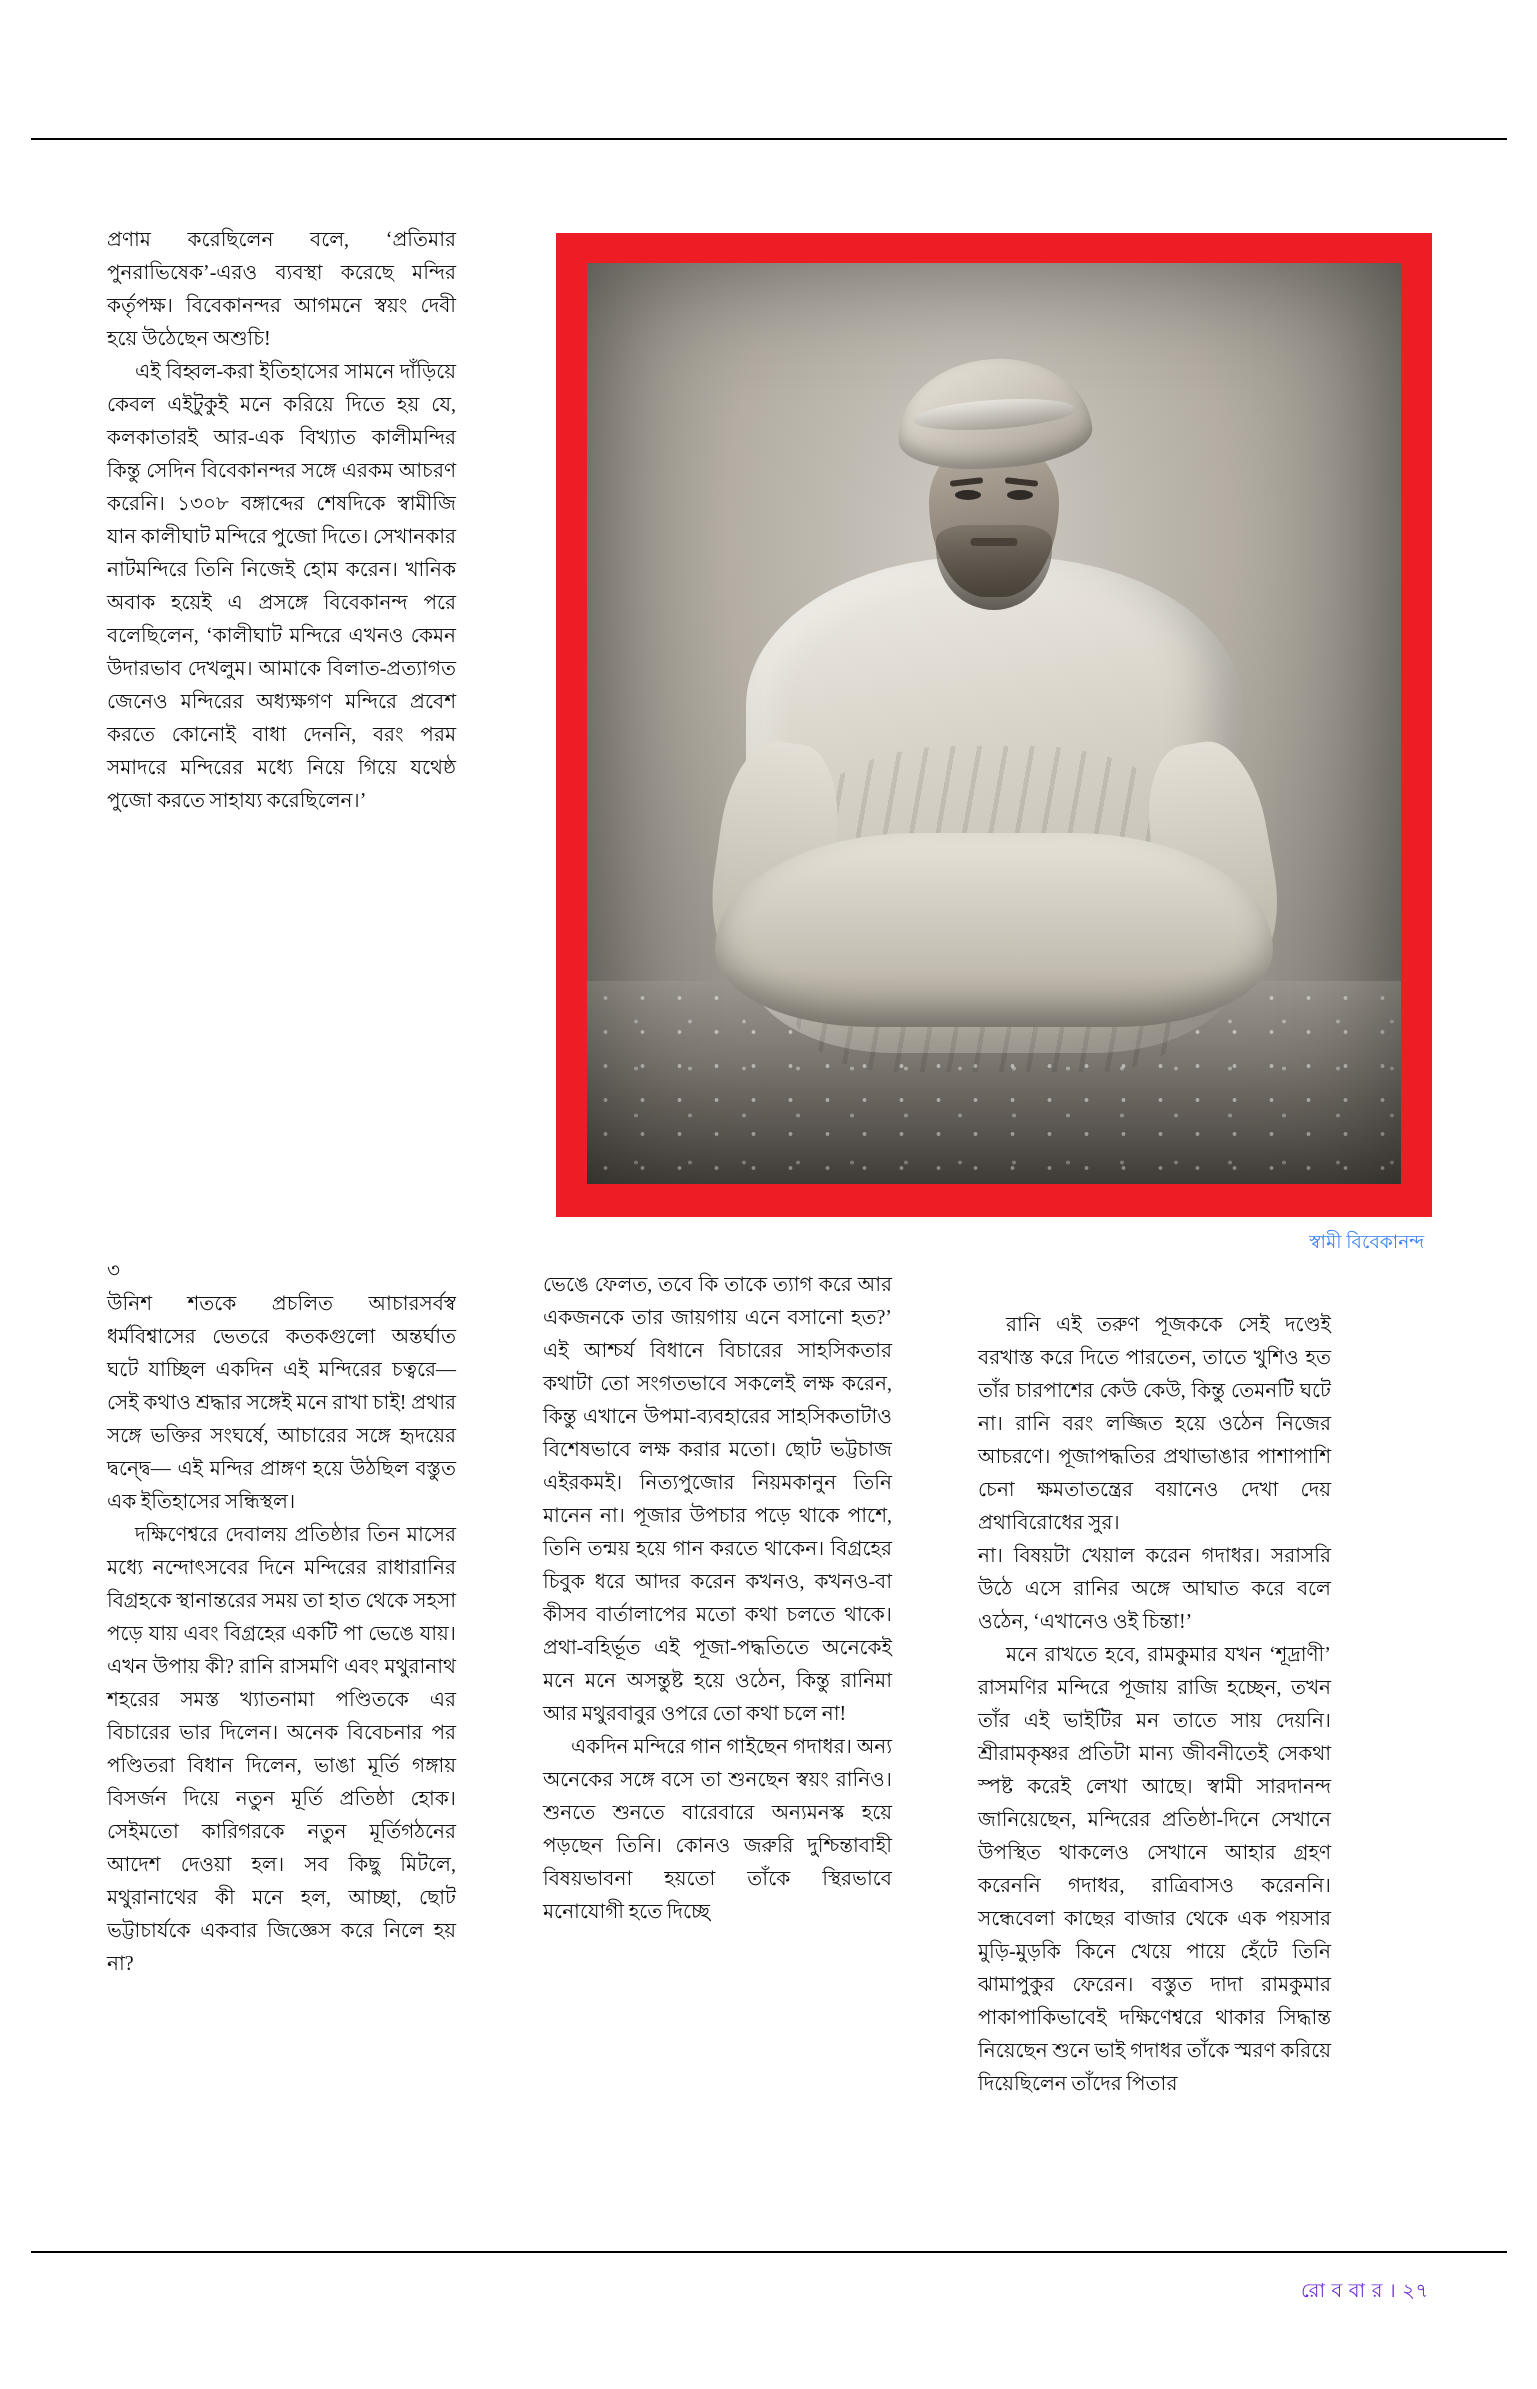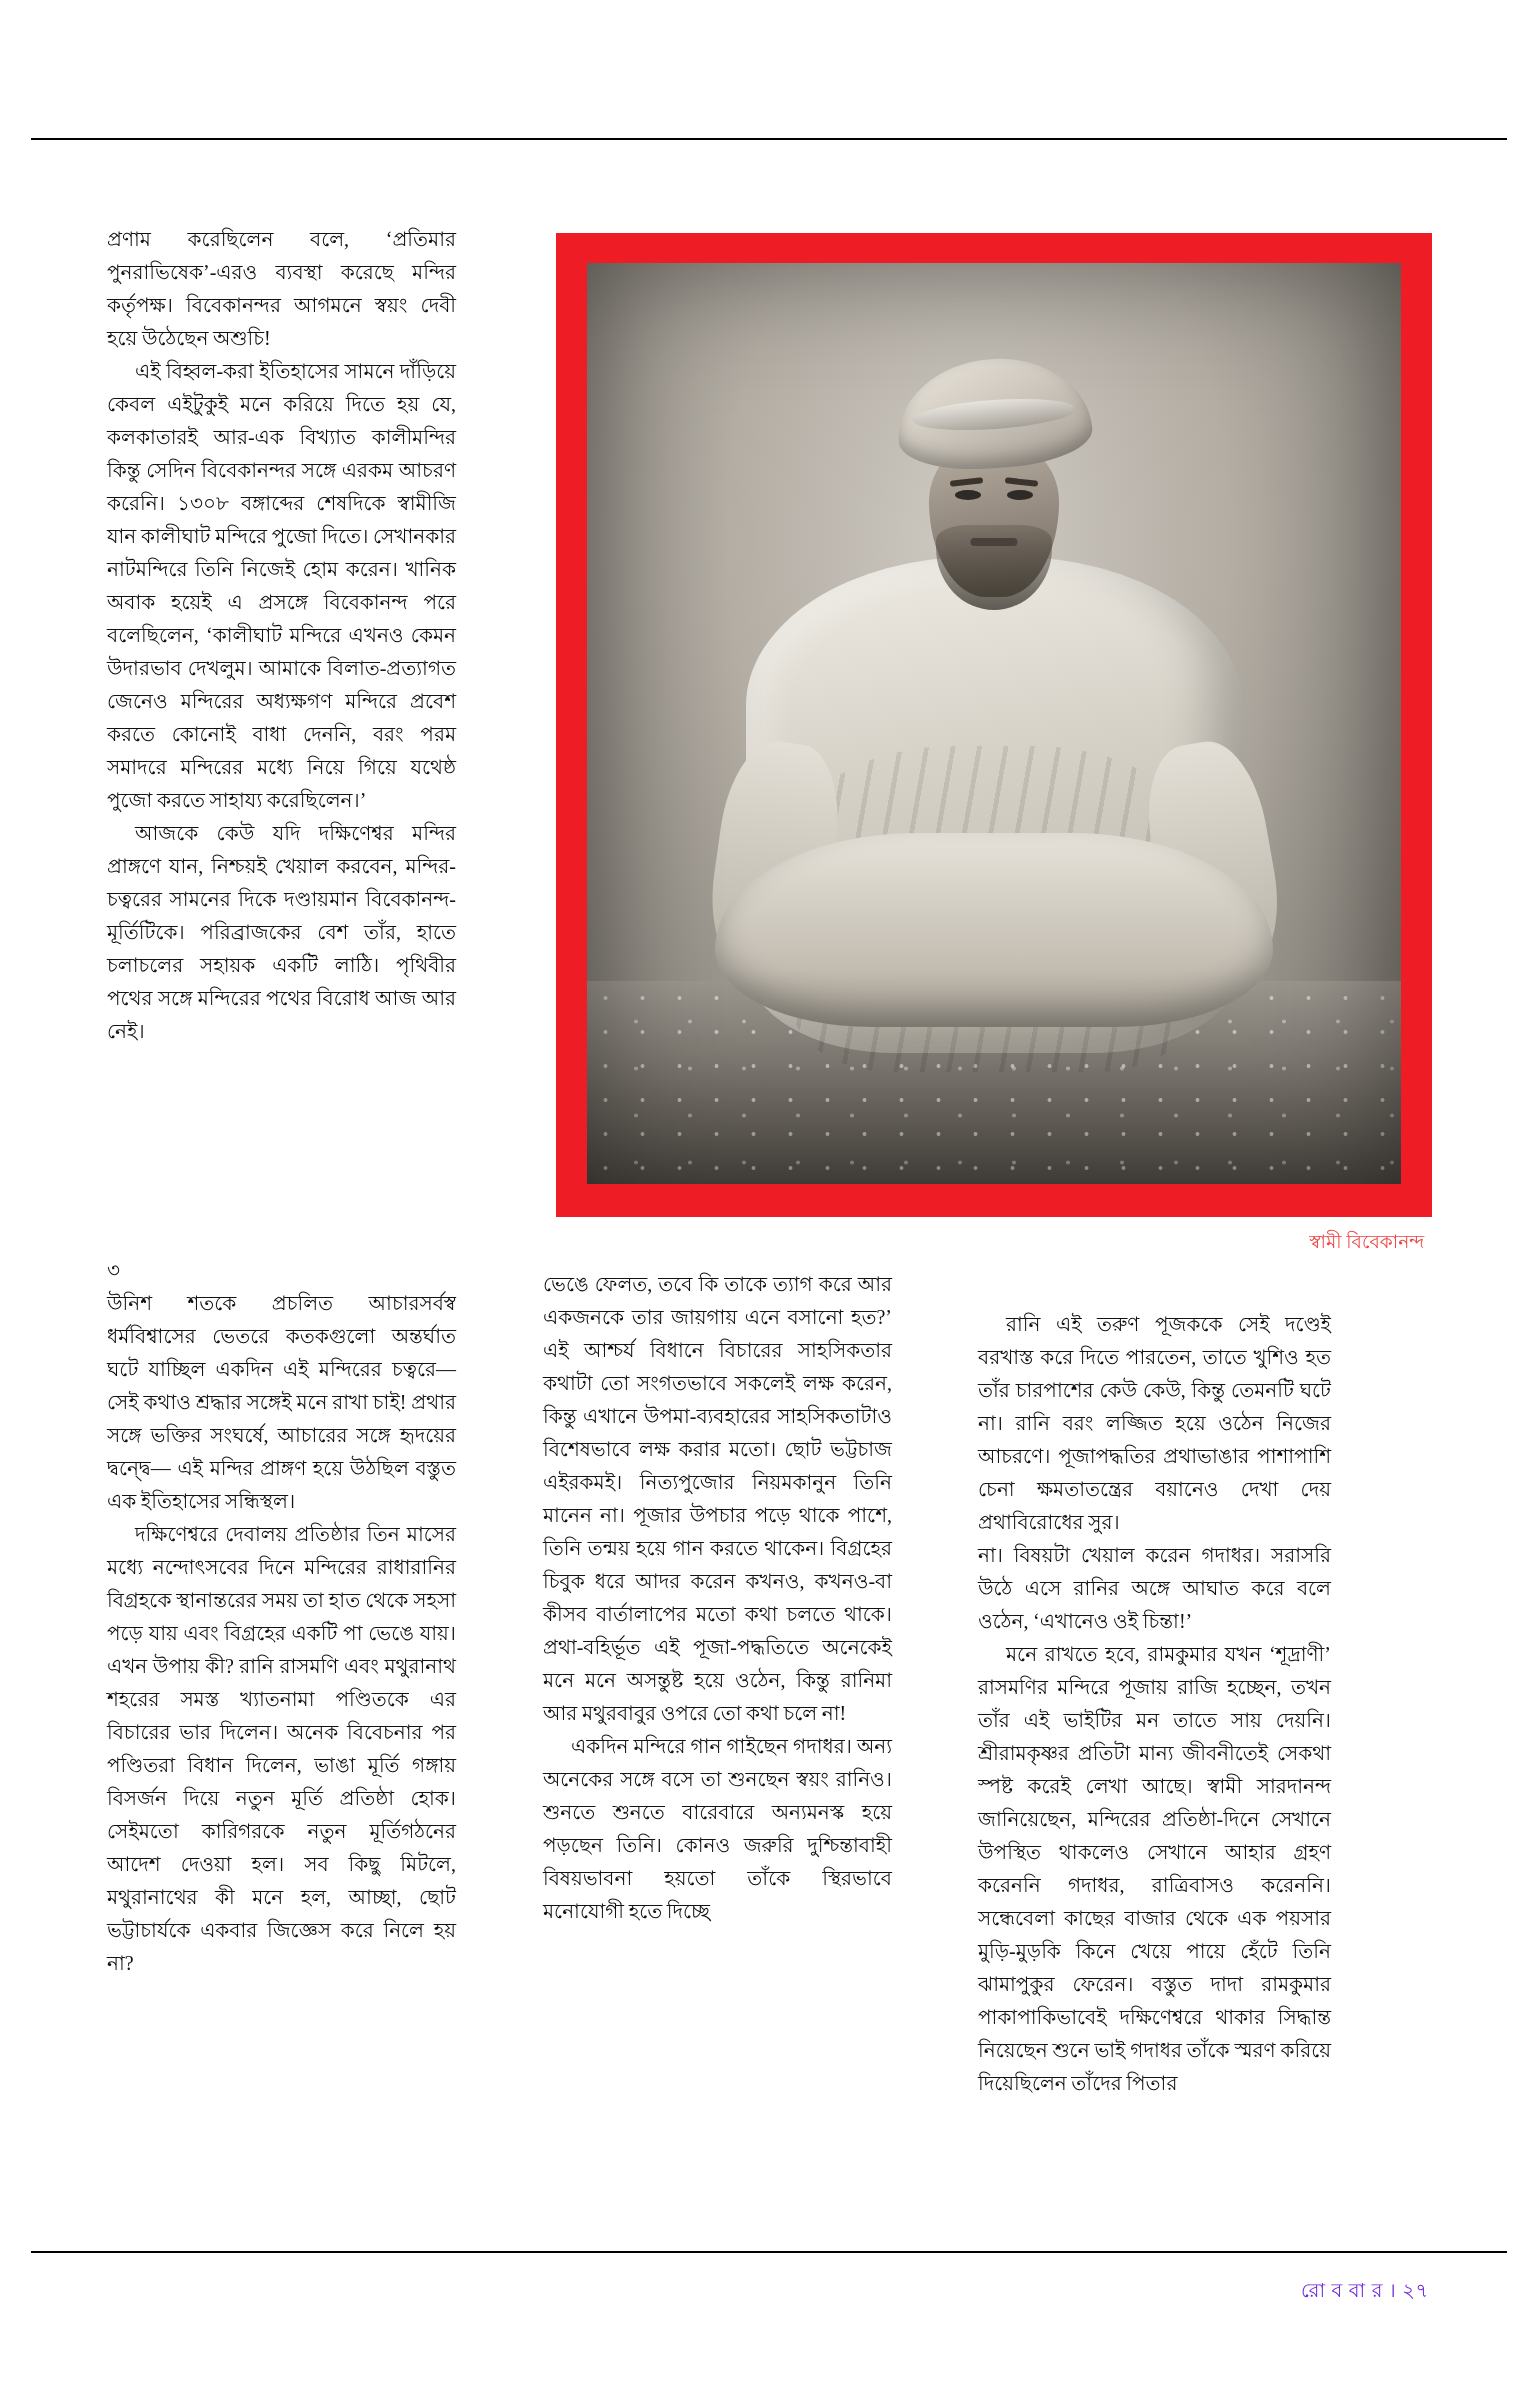--- a/index.html
+++ b/index.html
@@ -96,21 +96,21 @@
     background: #d9d5cf;
     overflow: hidden;
   }
   .photo-caption {
     position: absolute;
     left: 556px;
     top: 1228px;
     width: 876px;
     text-align: right;
     font-size: 18.6px;
-    color: #ef4444;
+    color: #3b82f6;
     padding-right: 7.8px;
     box-sizing: border-box;
   }
 
   
   .bg-grad {
     position: absolute; inset: 0;
     background:
       radial-gradient(ellipse at 48% 30%, #cfcac2 0%, #b3ada4 42%, #8e8981 75%, #6f6a63 100%);
   }
@@ -227,21 +227,20 @@
 <body>
 
 <div class="page">
 
   <div class="rule-top"></div>
   <div class="rule-bottom"></div>
 
   <div class="col-upper-left">
     <p class="body noindent">প্রণাম করেছিলেন বলে, ‘প্রতিমার পুনরাভিষেক’-এরও ব্যবস্থা করেছে মন্দির কর্তৃপক্ষ। বিবেকানন্দর আগমনে স্বয়ং দেবী হয়ে উঠেছেন অশুচি!</p>
     <p class="body">এই বিহ্বল-করা ইতিহাসের সামনে দাঁড়িয়ে কেবল এইটুকুই মনে করিয়ে দিতে হয় যে, কলকাতারই আর-এক বিখ্যাত কালীমন্দির কিন্তু সেদিন বিবেকানন্দর সঙ্গে এরকম আচরণ করেনি। ১৩০৮ বঙ্গাব্দের শেষদিকে স্বামীজি যান কালীঘাট মন্দিরে পুজো দিতে। সেখানকার নাটমন্দিরে তিনি নিজেই হোম করেন। খানিক অবাক হয়েই এ প্রসঙ্গে বিবেকানন্দ পরে বলেছিলেন, ‘কালীঘাট মন্দিরে এখনও কেমন উদারভাব দেখলুম। আমাকে বিলাত-প্রত্যাগত জেনেও মন্দিরের অধ্যক্ষগণ মন্দিরে প্রবেশ করতে কোনোই বাধা দেননি, বরং পরম সমাদরে মন্দিরের মধ্যে নিয়ে গিয়ে যথেষ্ঠ পুজো করতে সাহায্য করেছিলেন।’</p>
-    <p class="body">আজকে কেউ যদি দক্ষিণেশ্বর মন্দির প্রাঙ্গণে যান, নিশ্চয়ই খেয়াল করবেন, মন্দির-চত্বরের সামনের দিকে দণ্ডায়মান বিবেকানন্দ-মূর্তিটিকে। পরিব্রাজকের বেশ তাঁর, হাতে চলাচলের সহায়ক একটি লাঠি। পৃথিবীর পথের সঙ্গে মন্দিরের পথের বিরোধ আজ আর নেই।</p>
   </div>
 
   <div class="photo-frame">
     <div class="photo-inner">
       <div class="bg-grad"></div>
       <div class="floor"></div>
       <div class="figure">
         <div class="staff"></div>
         <div class="body-robe">
           <div class="robe-fold"></div>

